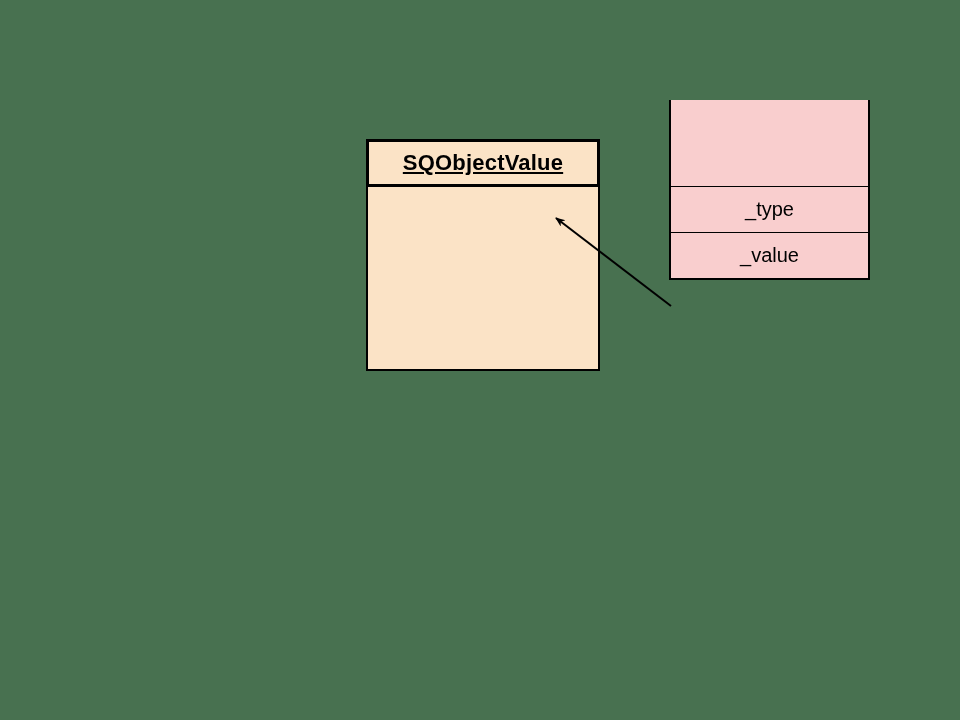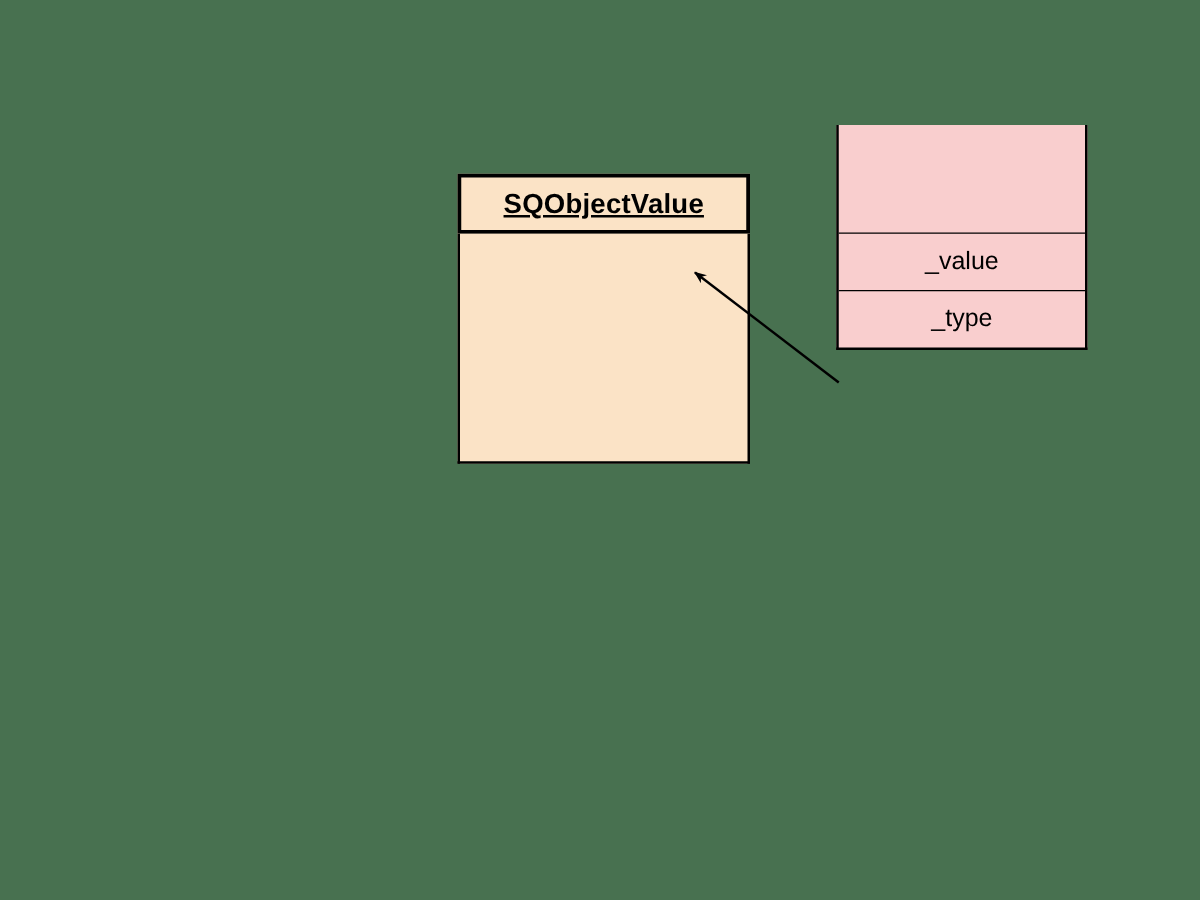--- a/index.html
+++ b/index.html
@@ -66,22 +66,22 @@
 <div class="uml-class" id="class-value" style="left:366px; top:99px; width:234px;margin-top:40px;">
   <div class="uml-header cream">
     <span>SQObjectValue</span>
   </div>
   <div class="uml-compartments cream"></div>
 </div>
 
 <div class="uml-class" id="class-ptr" style="left:669px; top:100px; width:201px;">
   <div class="uml-compartments pink">
     <div class="uml-section-empty" style="border-top:none;"></div>
+    <div class="uml-attr-row">_type</div>
     <div class="uml-attr-row">_value</div>
-    <div class="uml-attr-row">_type</div>
   </div>
 </div>
 
 <svg class="arrow-layer" width="960" height="720" viewBox="0 0 960 720">
   <defs>
     <marker id="arrowhead" markerWidth="12" markerHeight="10" refX="9" refY="4" orient="auto" markerUnits="userSpaceOnUse">
       <path d="M0,0 L10,4 L0,8 L3,4 z" fill="#000"></path>
     </marker>
   </defs>
   <line x1="671" y1="306" x2="556" y2="218" stroke="#000" stroke-width="2" marker-end="url(#arrowhead)"></line>

